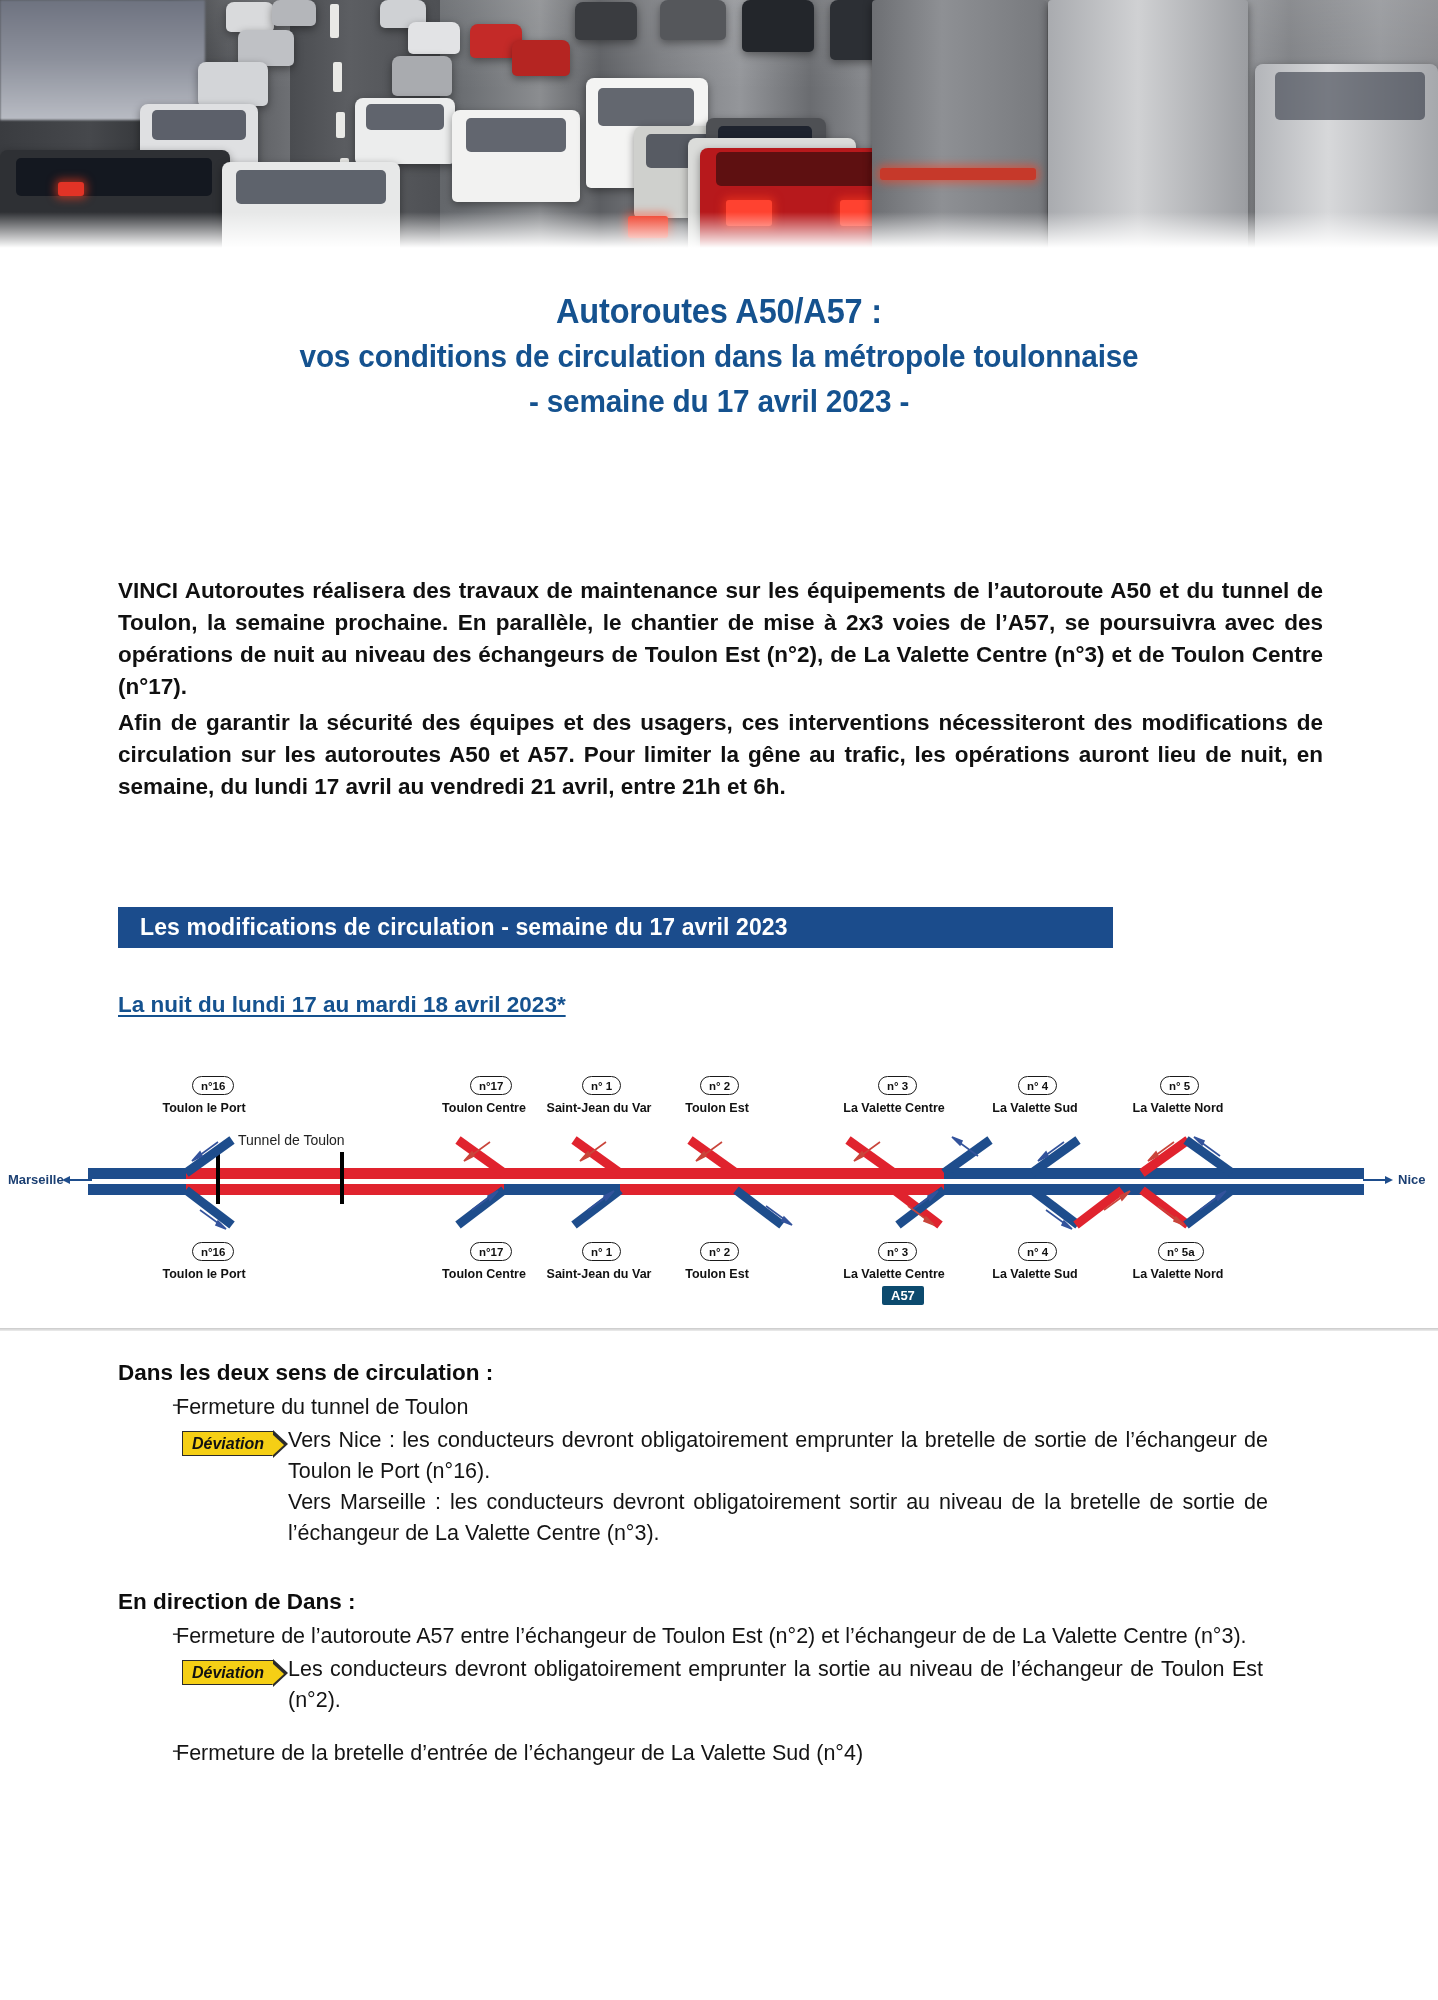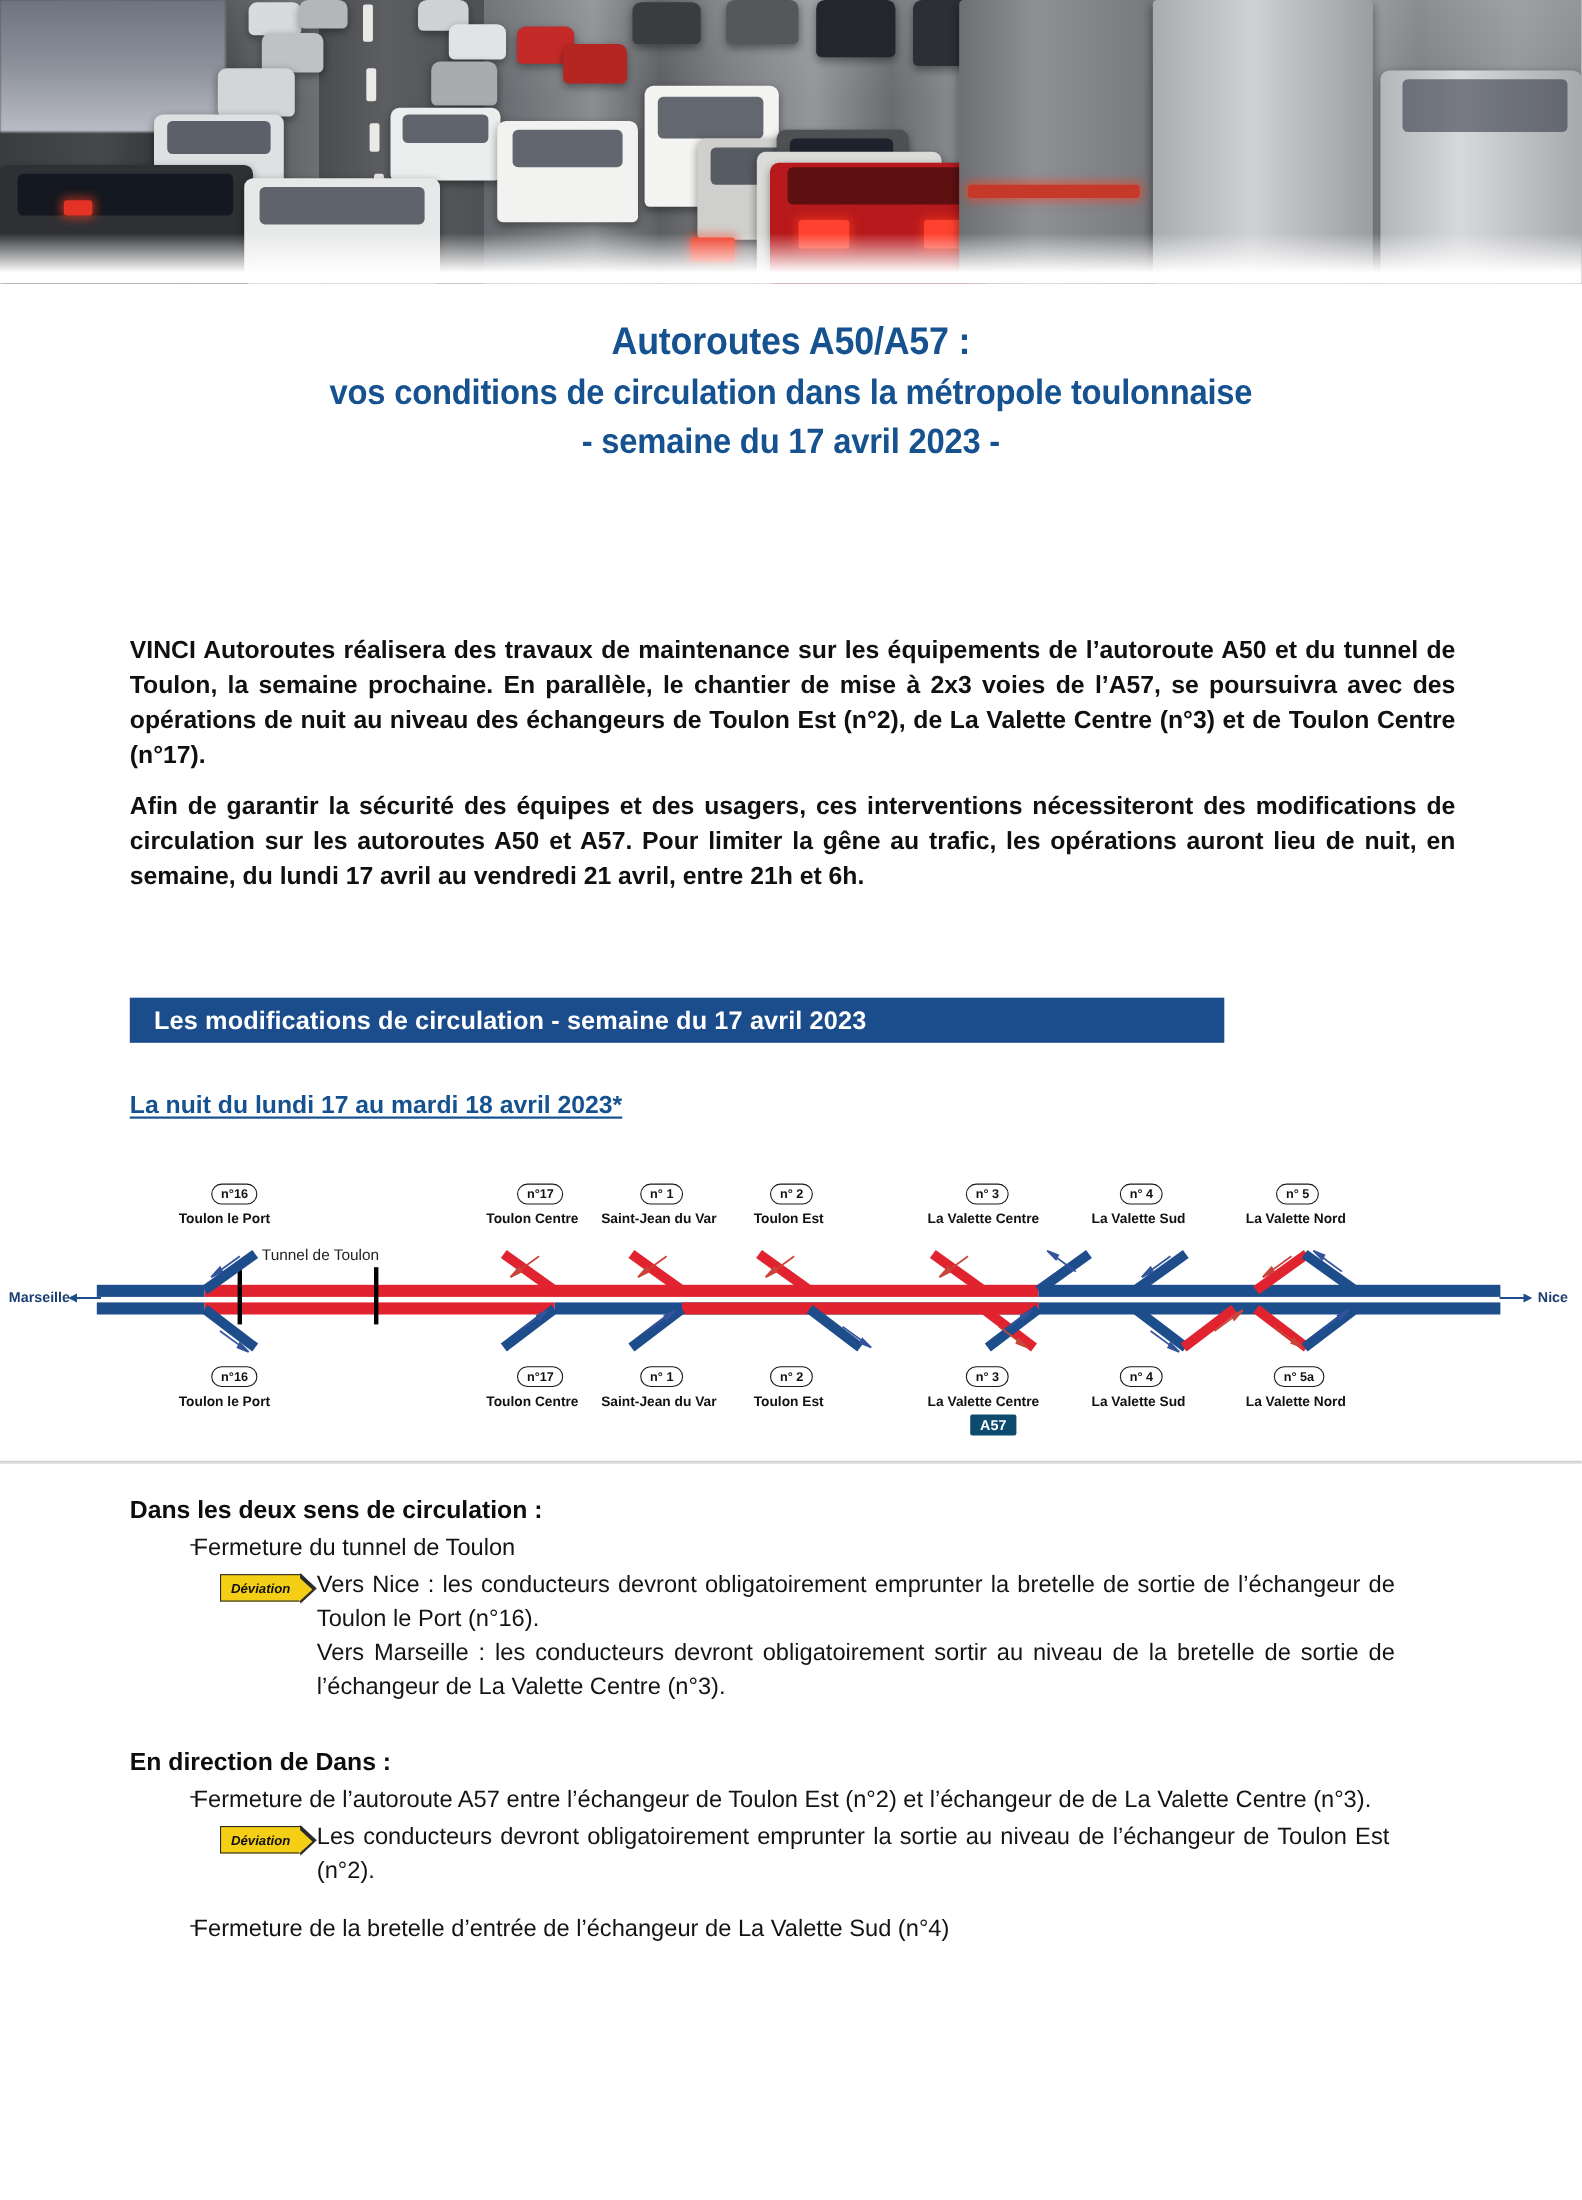--- a/index.html
+++ b/index.html
@@ -72,21 +72,21 @@
   .t3 { font-size:32px; line-height:45px; }
 
   
   .intro {
     position:absolute; left:118px; top:575px; width:1205px;
     color:#101010; font-weight:bold; font-size:22.5px; line-height:32px;
     font-family:"Liberation Sans Narrow","Liberation Sans", sans-serif;
     text-align:justify;
   }
   .intro p { margin:0; }
-  .intro p + p { margin-top:14px; }
+  .intro p + p { margin-top:4px; }
 
   
   .banner {
     position:absolute; left:118px; top:907px; width:995px; height:41px;
     background:#1b4c8c; display:flex; align-items:center;
   }
   .banner span {
     color:#ffffff; font-weight:bold; font-size:23px; letter-spacing:0.1px;
     padding-left:22px;
     font-family:"Liberation Sans Narrow","Liberation Sans", sans-serif;
@@ -140,21 +140,21 @@
     font-size:21.5px; line-height:31px; color:#141414; width:1090px;
     text-align:justify;
     font-family:"Liberation Sans", sans-serif; font-weight:400;
   }
   .dev-row { display:flex; align-items:flex-start; margin-left:118px; margin-top:2px; }
   .dev-badge-wrap { width:170px; flex:none; display:flex; justify-content:flex-end;
                     padding-right:14px; padding-top:6px; }
   .dev-badge {
     position:relative; background:#f5cf15; border:1.6px solid #2b2b2b;
     height:25px; display:flex; align-items:center; padding:0 9px;
-    font-style:italic; font-weight:bold; font-size:12px; color:#111;
+    font-style:italic; font-weight:bold; font-size:16px; color:#111;
   }
   .dev-badge::after {
     content:""; position:absolute; right:-15px; top:-1.6px;
     border-top:14px solid transparent; border-bottom:14px solid transparent;
     border-left:15px solid #2b2b2b;
   }
   .dev-badge::before {
     content:""; position:absolute; right:-11px; top:1.5px; z-index:2;
     border-top:11px solid transparent; border-bottom:11px solid transparent;
     border-left:12px solid #f5cf15;

